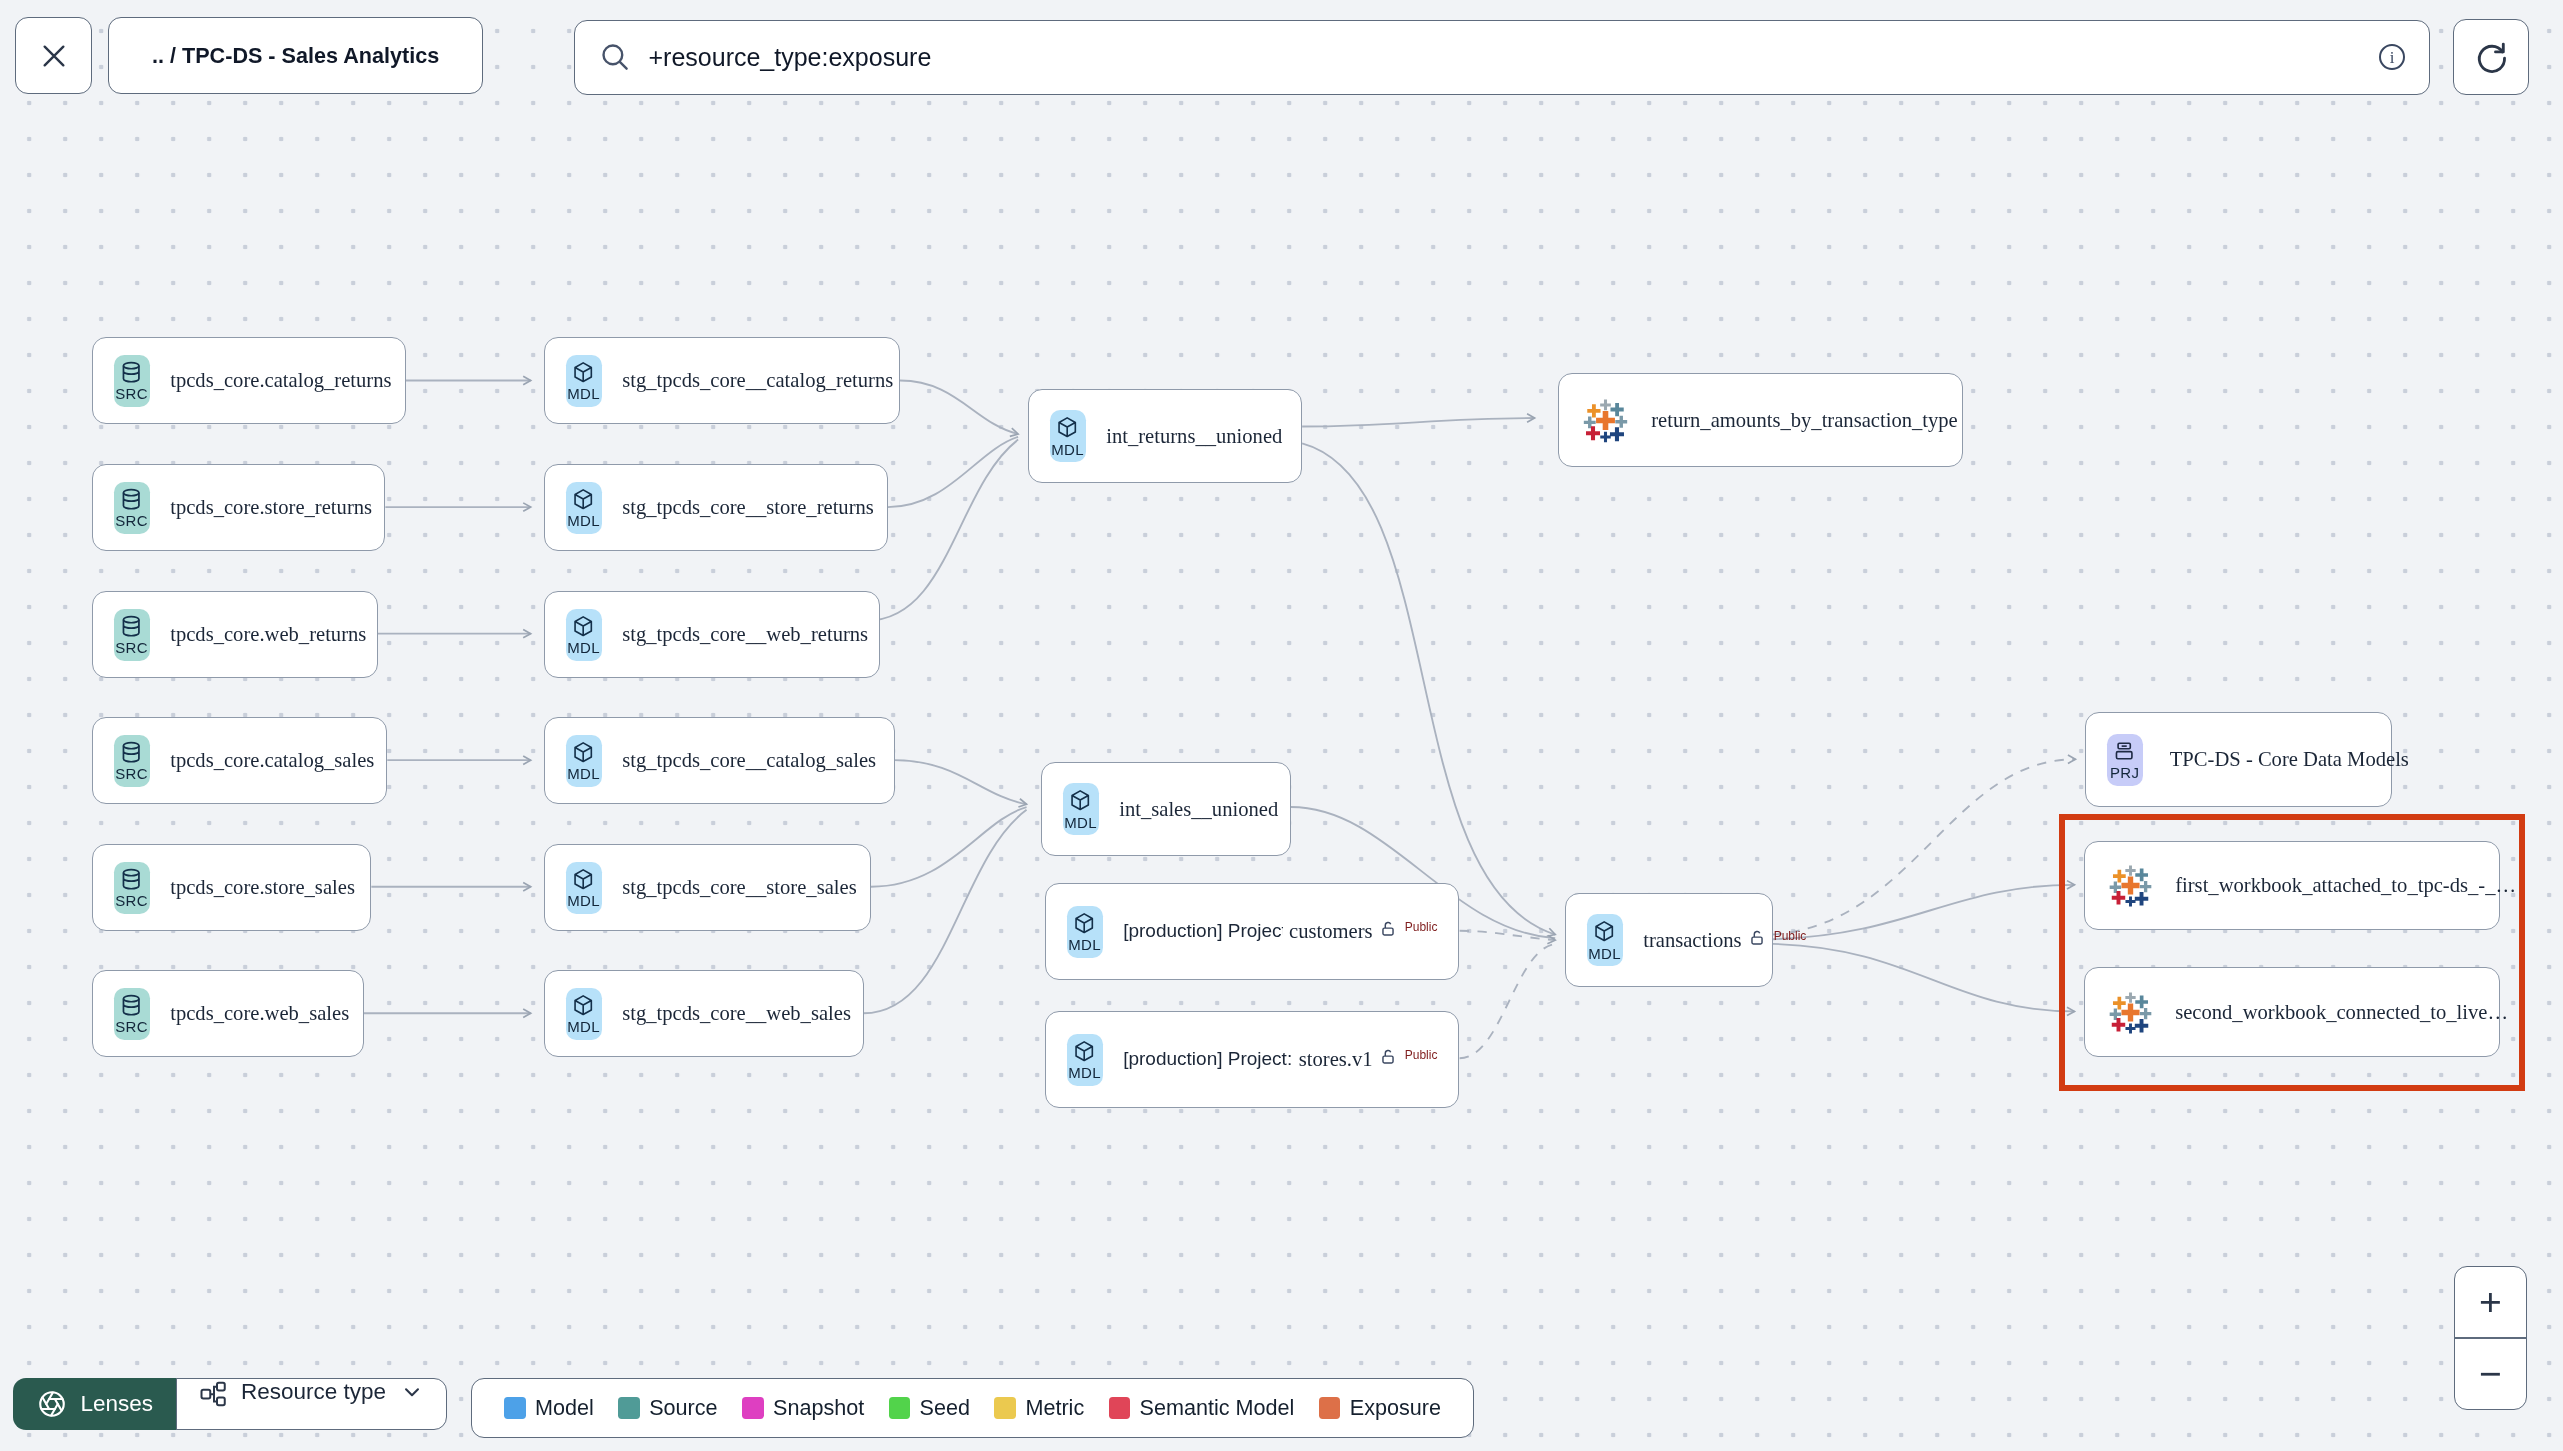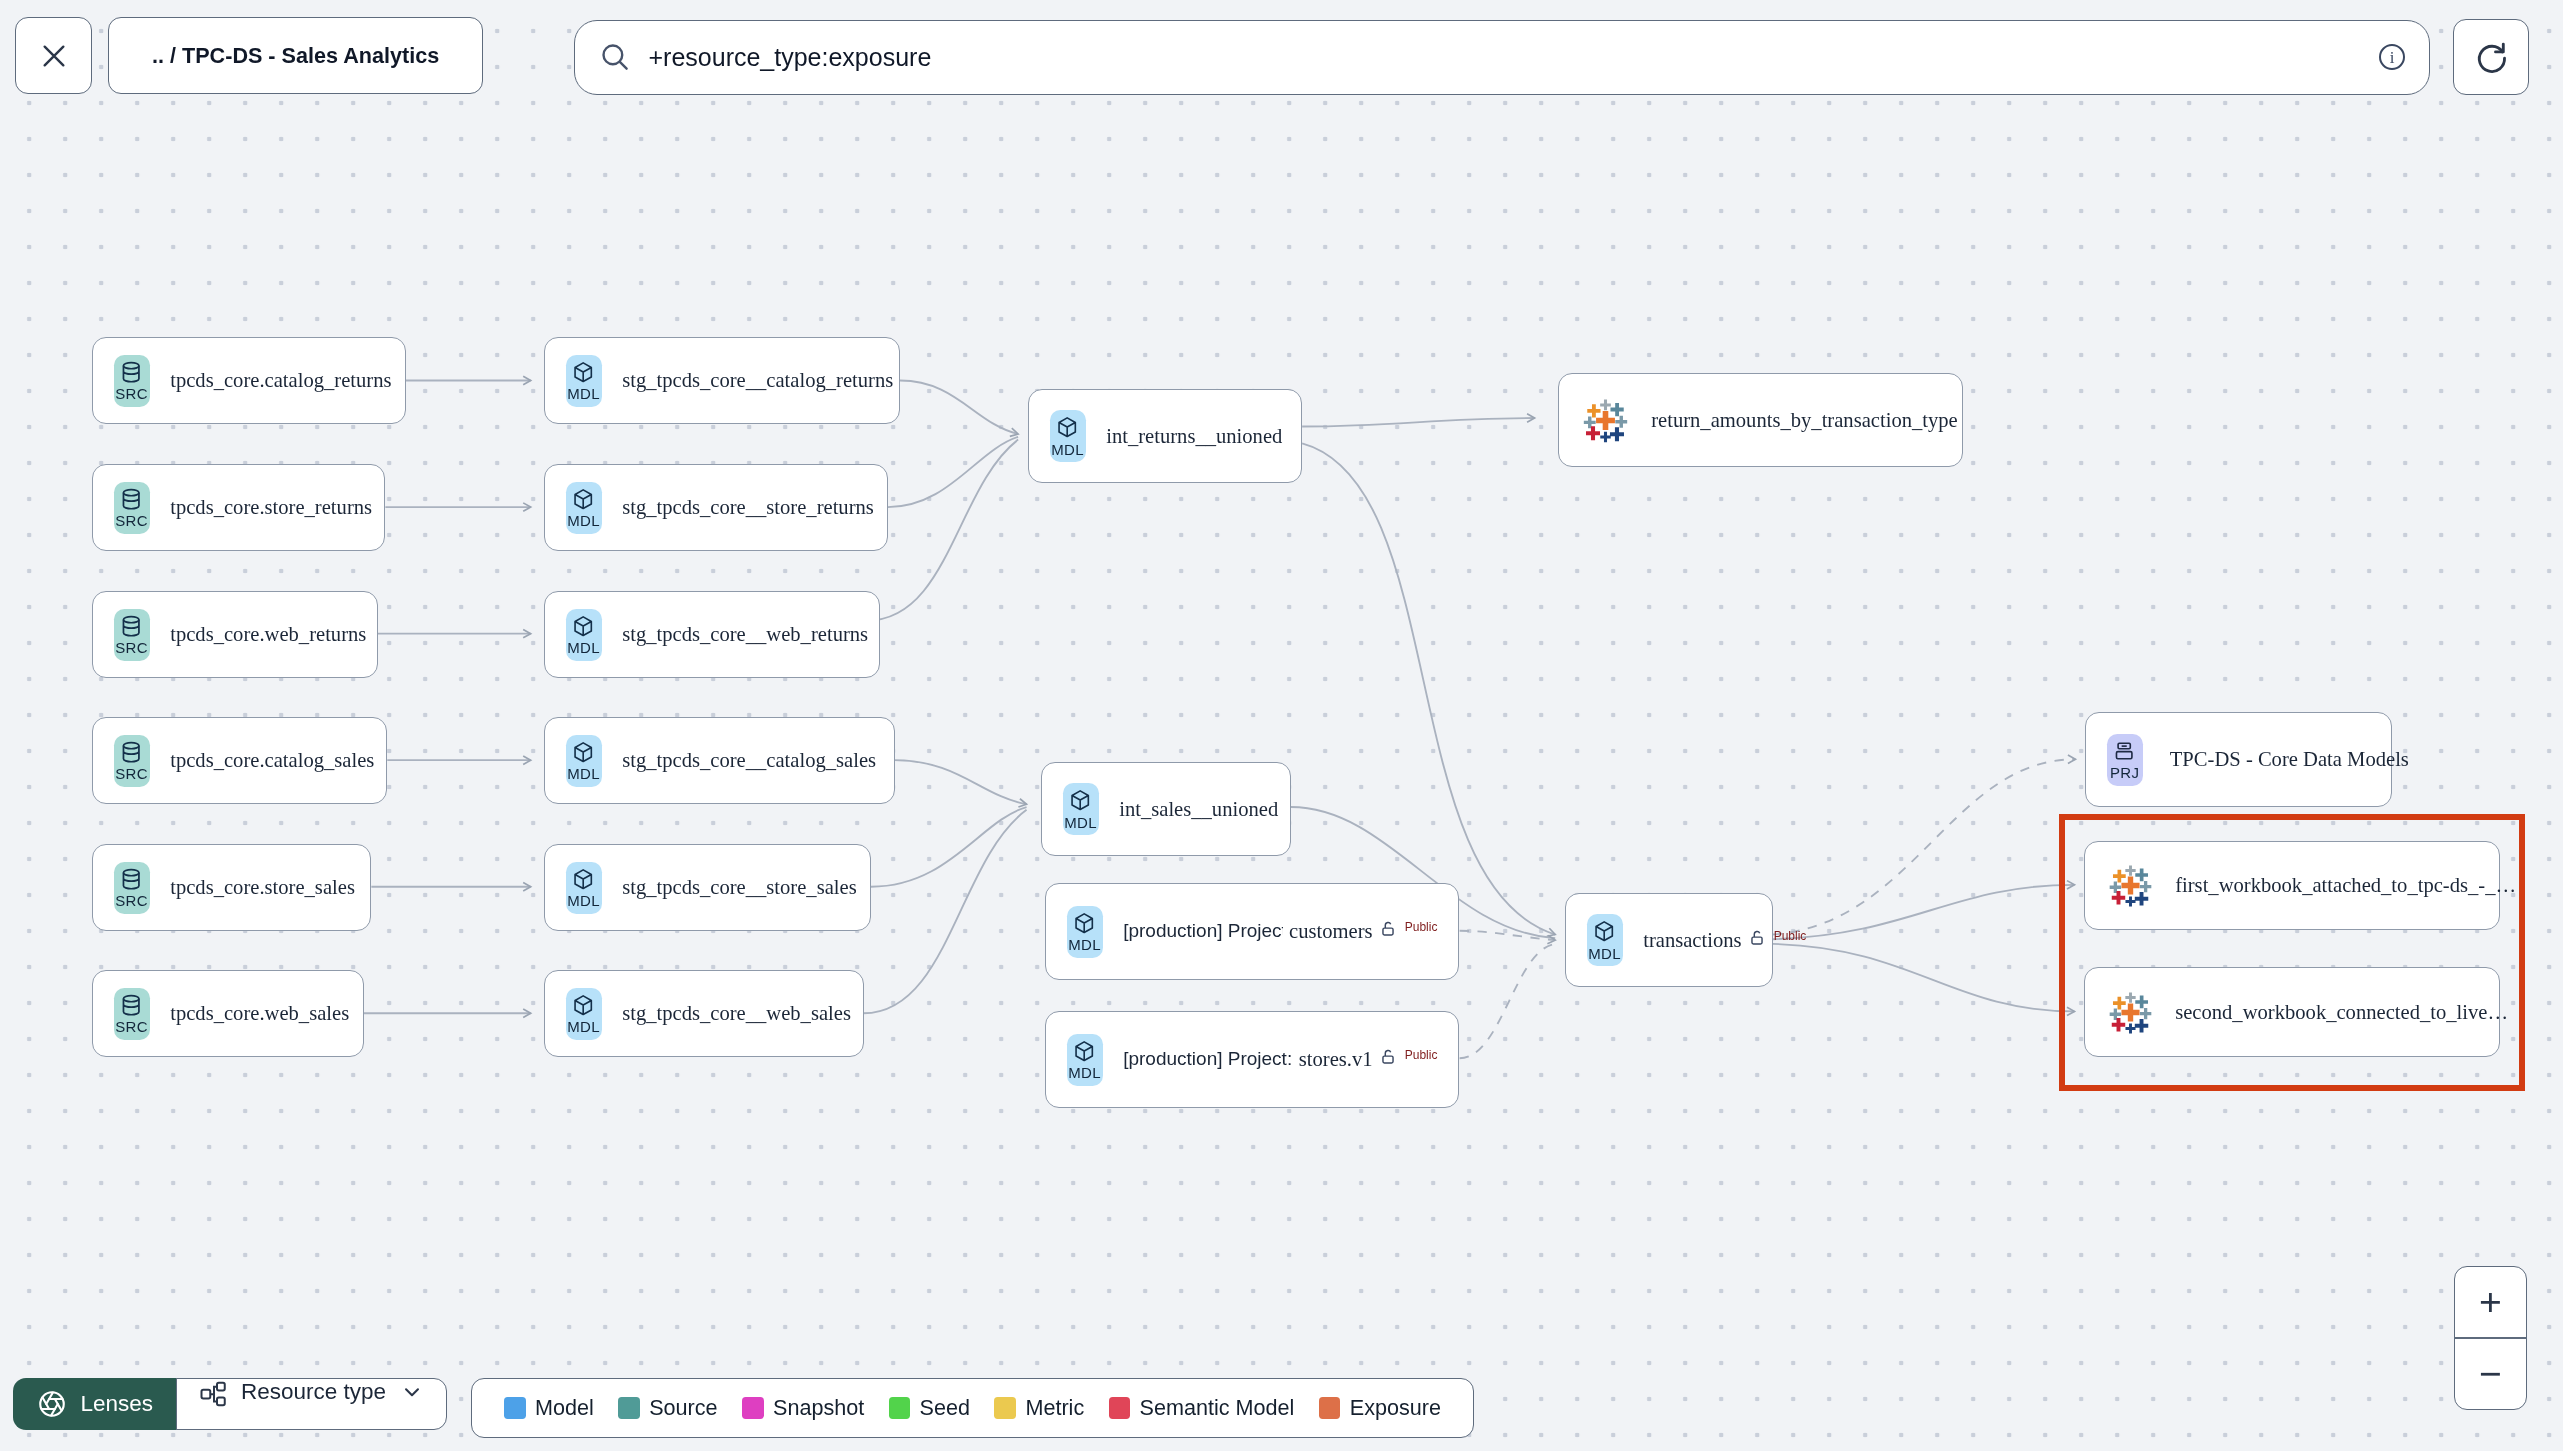--- a/index.html
+++ b/index.html
@@ -12,21 +12,21 @@
     background-size:36px 36px;background-position:11.2px 13px;
   }
   
   .tbtn{
     position:absolute;background:#fff;border:1.9px solid #5E6B7D;border-radius:13px;
     display:flex;align-items:center;justify-content:center;cursor:pointer;
   }
   .breadcrumb-btn{padding:0 43px;font-size:21.6px;color:#101828;font-weight:bold;}
   .searchbar{
     position:absolute;left:574px;top:19.7px;width:1856px;height:75px;
-    background:#fff;border:1.9px solid #5E6B7D;border-radius:23px;
+    background:#fff;border:1.9px solid #5E6B7D;border-radius:13px;
     display:flex;align-items:center;padding:0 22.5px;gap:15px;
   }
   .searchbar input{
     flex:1;border:none;outline:none;font-family:"Liberation Sans",sans-serif;
     font-size:25px;color:#101828;background:transparent;
   }
   
   .node{
     position:absolute;background:#fff;border:1.9px solid #8F9AAA;border-radius:14px;
     display:flex;align-items:center;gap:20.6px;padding:0 20.6px;cursor:pointer;

